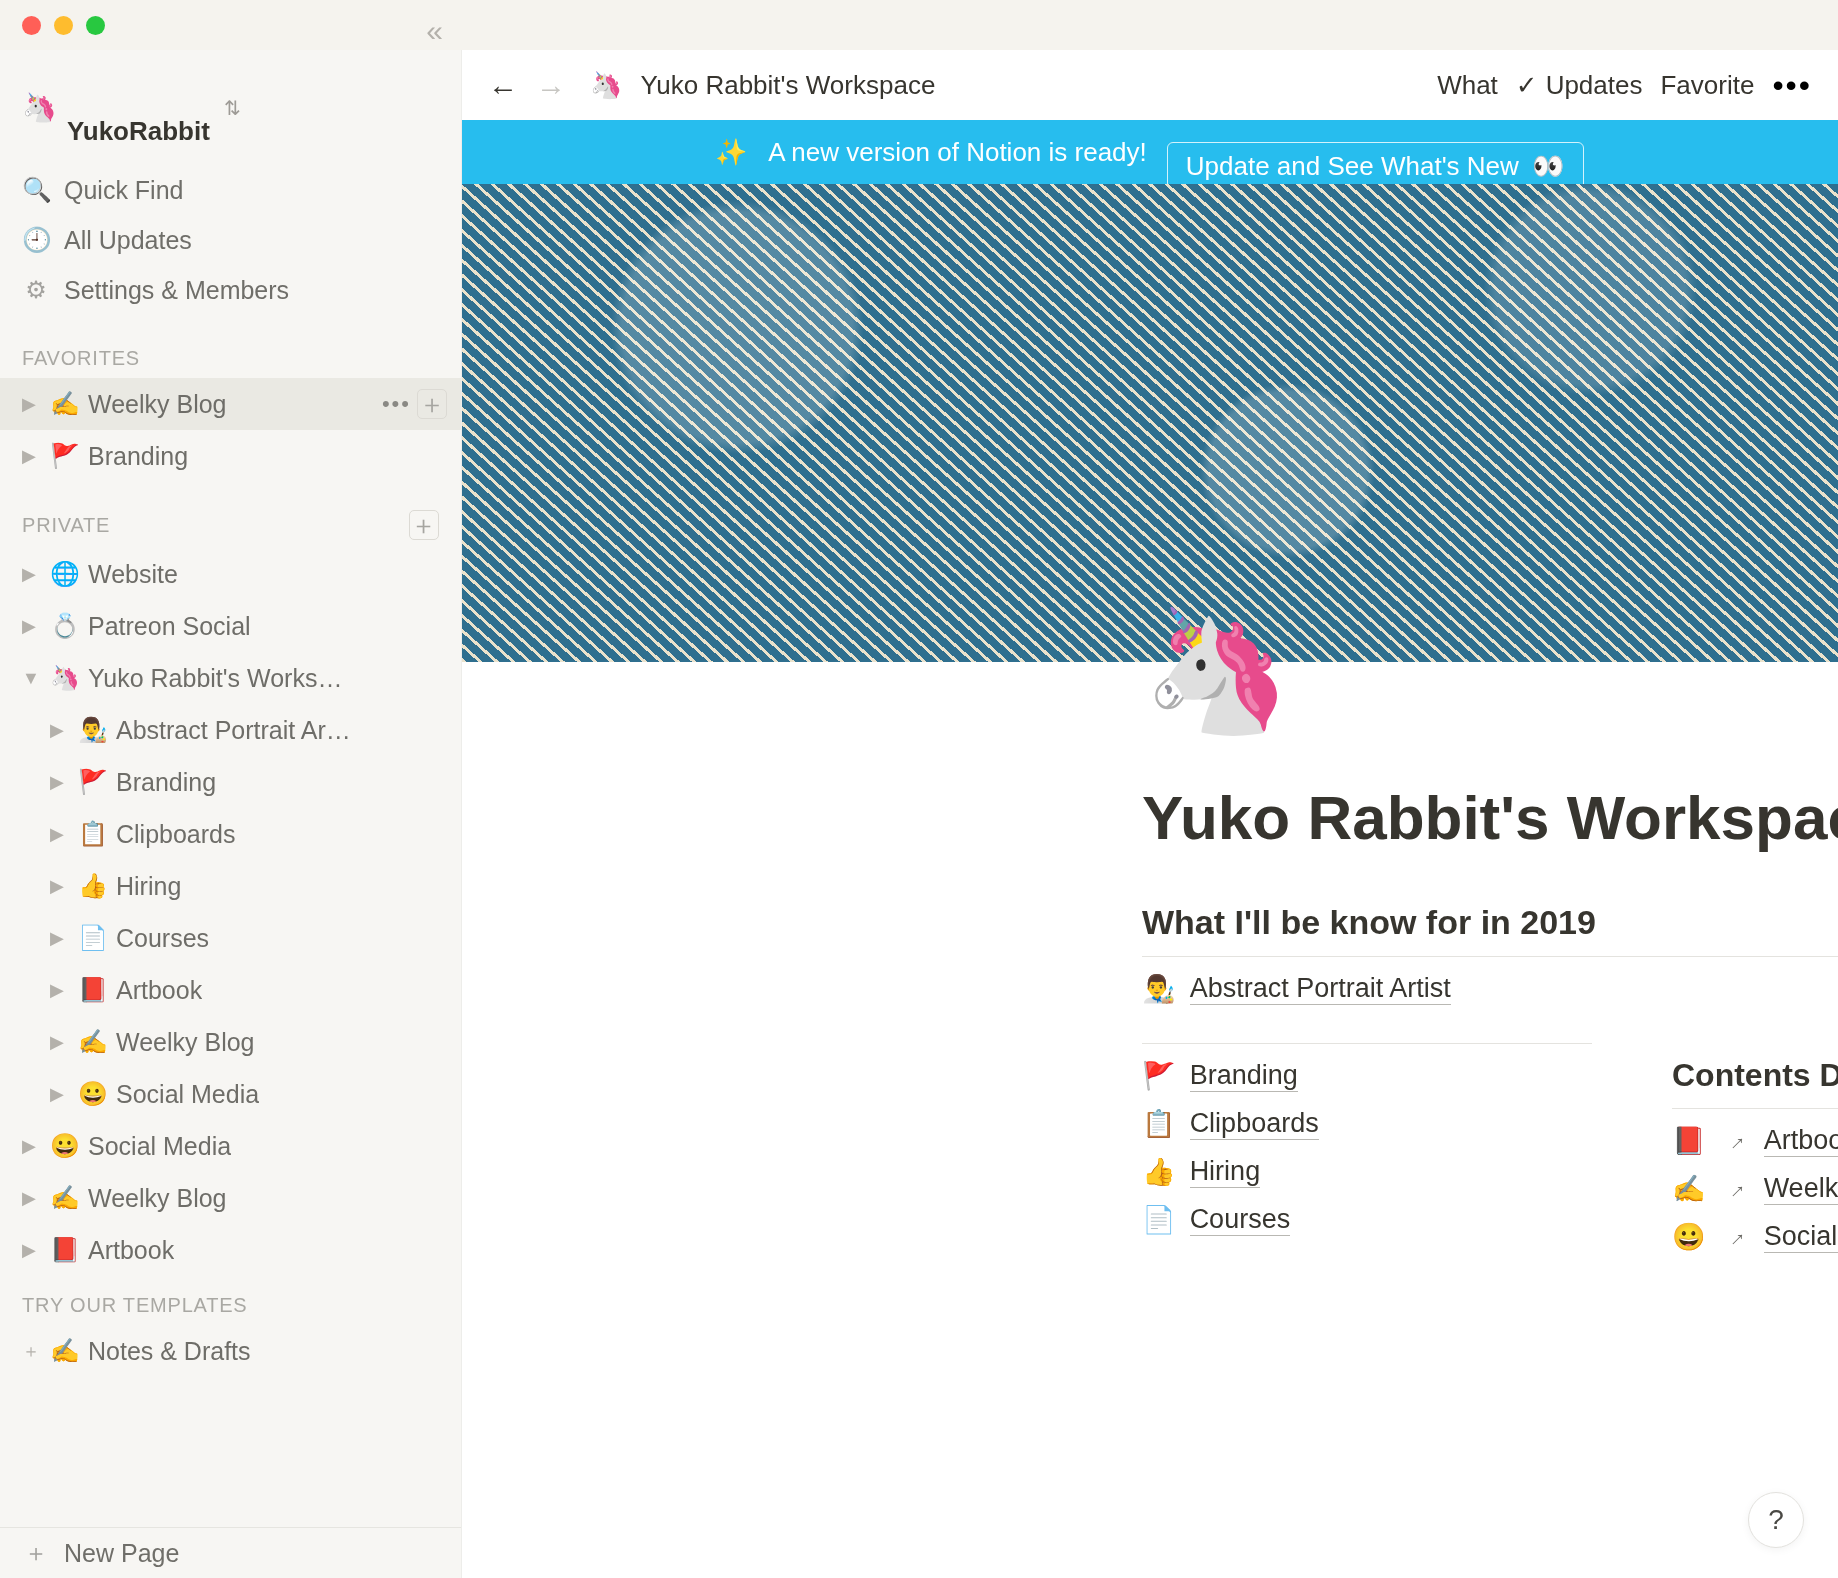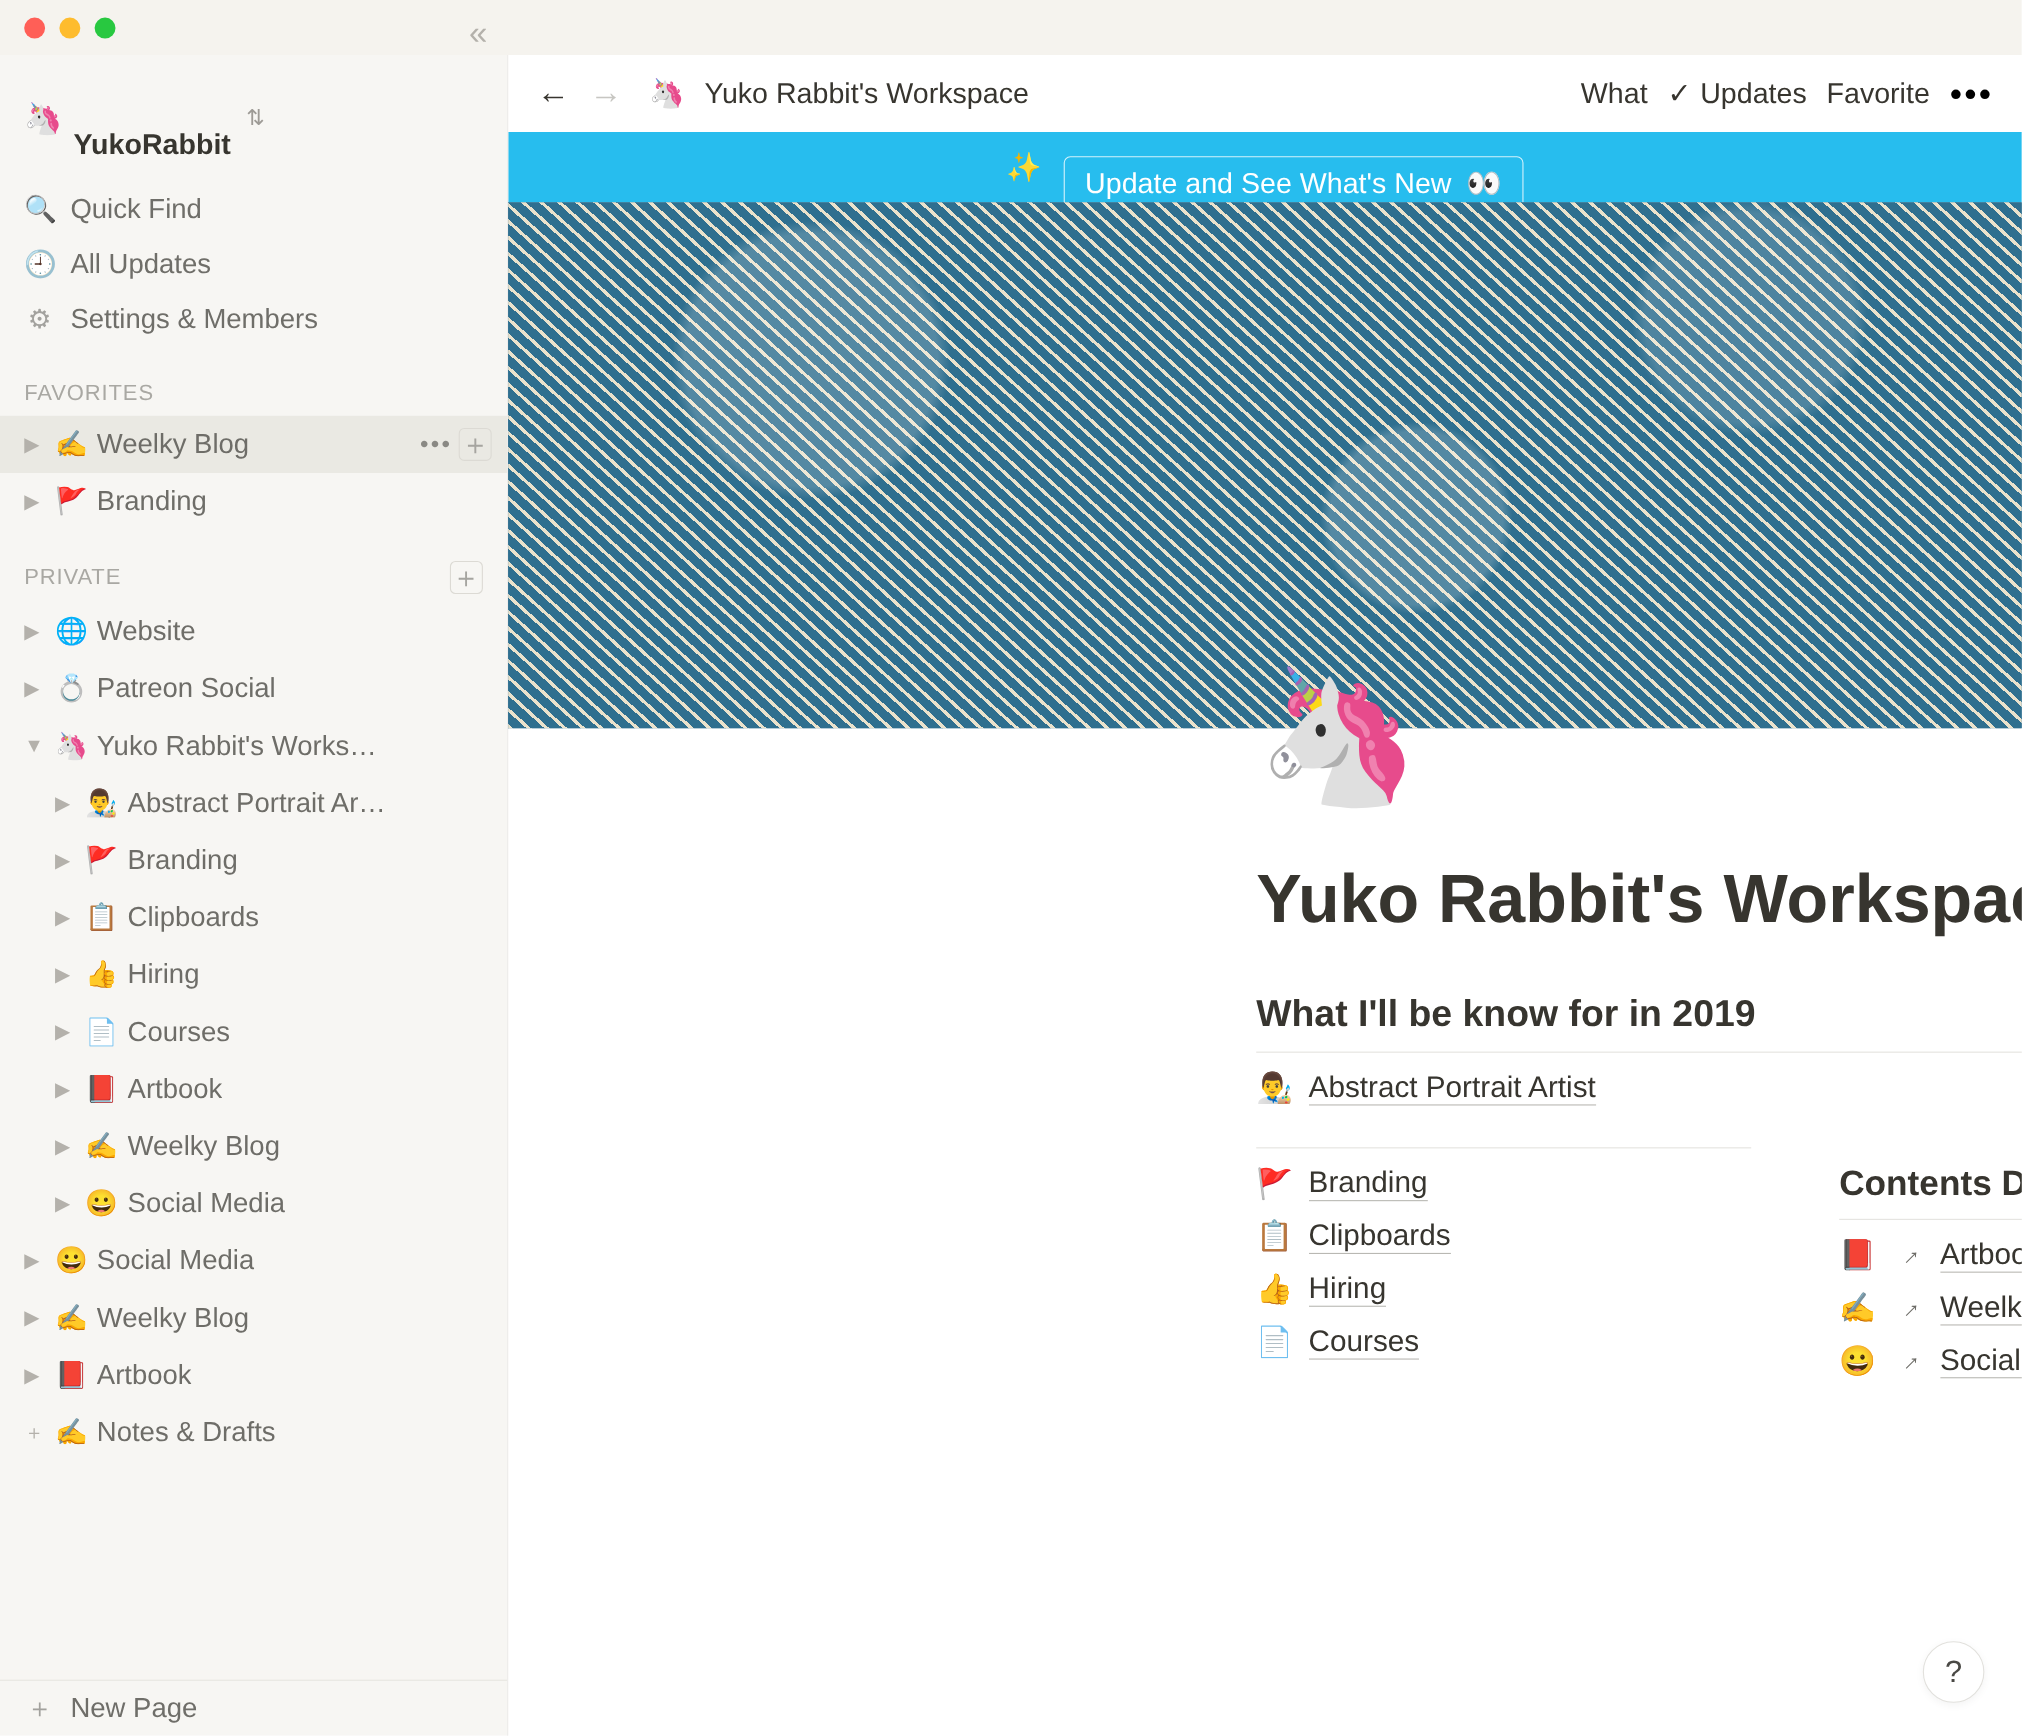--- a/index.html
+++ b/index.html
@@ -307,20 +307,23 @@
       <span class="tw">▶</span>
       <span class="emoji">✍️</span>
       <span class="label">Weelky Blog</span>
     </div>
     <div class="tree-row">
       <span class="tw">▶</span>
       <span class="emoji">📕</span>
       <span class="label">Artbook</span>
     </div>
 
+    <div class="sb-section-label" style="padding-top:18px">
+      <span>TRY OUR TEMPLATES</span>
+    </div>
     <div class="tree-row">
       <span class="tw">＋</span>
       <span class="emoji">✍️</span>
       <span class="label">Notes &amp; Drafts</span>
     </div>
 
     <div class="sidebar-bottom">
       <div class="sb-row">
         <span class="glyph">＋</span>
         <span>New Page</span>
@@ -339,20 +342,21 @@
       <span class="action">
         <span>✓</span>
         <span>Updates</span>
       </span>
       <span class="action">Favorite</span>
       <span class="more">•••</span>
     </div>
 
     <div class="banner">
       <span>✨</span>
+      <span>A new version of Notion is ready!</span>
       <span class="banner-btn">
         <span>Update and See What's New</span>
         <span>👀</span>
       </span>
     </div>
 
     <div class="cover">
       <div class="page-icon">🦄</div>
     </div>
 

